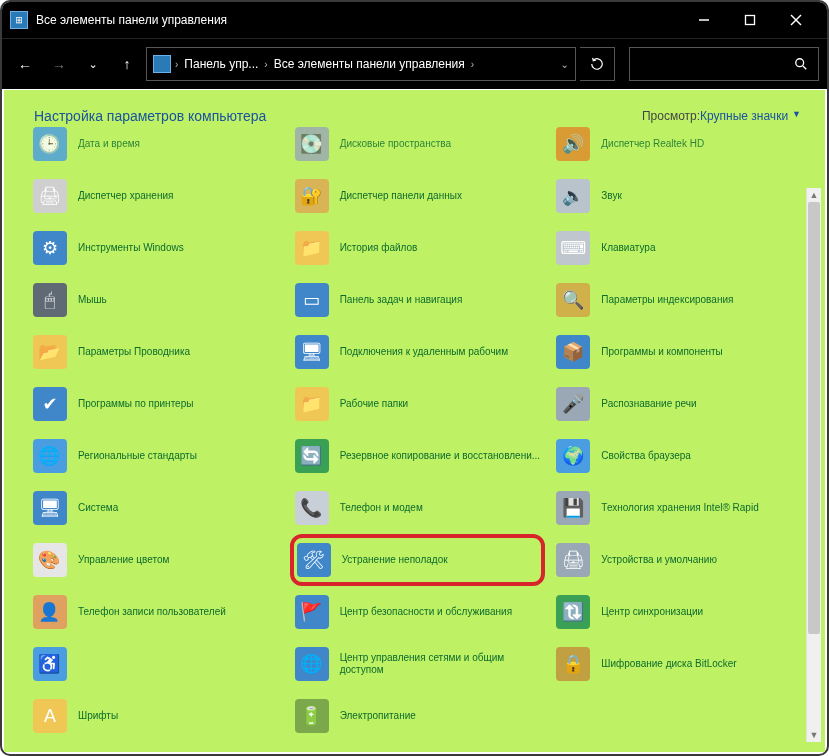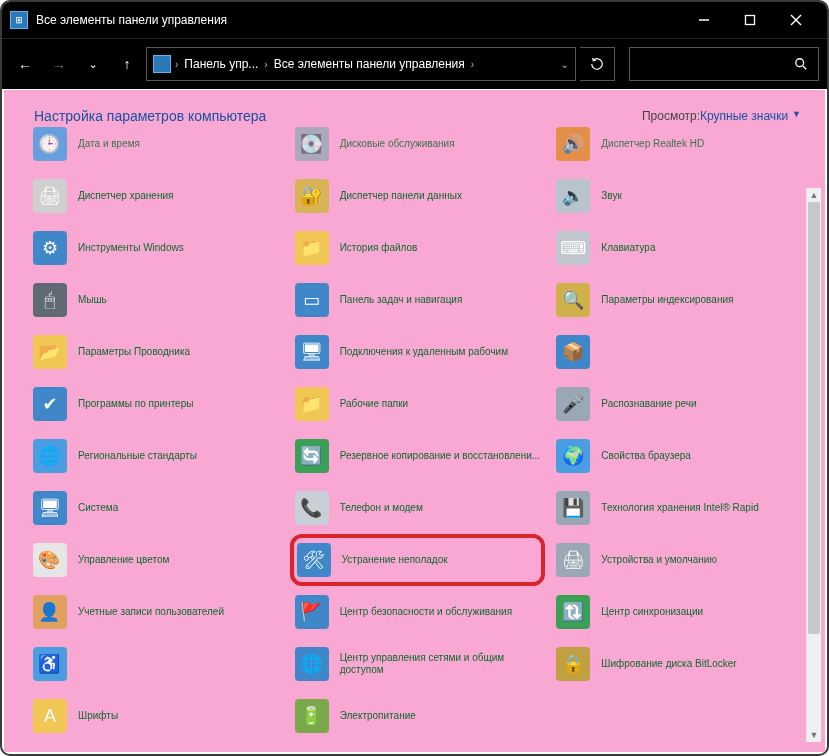--- a/index.html
+++ b/index.html
@@ -12,21 +12,21 @@
 .winbtn svg{stroke:#fff;fill:none}
 .navbar{height:50px;background:#000;display:flex;align-items:center;padding:0 8px;gap:4px;border-top:1px solid #222}
 .navbtn{width:30px;height:30px;color:#fff;display:flex;align-items:center;justify-content:center;font-size:14px;border-radius:4px}
 .navbtn.disabled{opacity:.45}
 .addr{flex:1;height:32px;border:1px solid #555;background:#000;display:flex;align-items:center;color:#fff;font-size:12px;padding:0 6px;gap:4px}
 .addr .cpicon{width:16px;height:16px;background:#2a7ab8;border:1px solid #6cb2e8;display:inline-block}
 .addr .crumb{padding:0 2px}
 .addr .sep{opacity:.7;font-size:10px}
 .refresh{width:34px;height:32px;border:1px solid #555;border-left:none;display:flex;align-items:center;justify-content:center;color:#fff}
 .search{width:168px;height:32px;border:1px solid #555;margin-left:10px;display:flex;align-items:center;justify-content:flex-end;color:#fff;padding:0 10px}
-.content{position:absolute;top:88px;left:2px;right:2px;bottom:2px;background:#f9a8d4;overflow:hidden}
+.content{position:absolute;top:88px;left:2px;right:2px;bottom:2px;background:#bef264;overflow:hidden}
 .header{display:flex;align-items:center;padding:18px 24px 10px 30px}
 .header h1{font-size:14px;font-weight:400;color:#1a53a0;margin:0}
 .header .spacer{flex:1}
 .viewlbl{color:#444;font-size:12px;}
 .viewsel{color:#1a53a0;font-size:12px;display:inline-flex;align-items:flex-start;gap:4px}
 .grid{display:grid;grid-template-columns:repeat(3,1fr);padding:0 18px 14px 24px;column-gap:6px}
 .item{display:flex;align-items:center;height:52px;padding:2px 4px;border-radius:2px;box-sizing:border-box}
 .item .ic{width:36px;height:36px;flex:0 0 36px;margin-right:10px;display:flex;align-items:center;justify-content:center}
 .item .lbl{color:#0d6b2d;font-size:10px;line-height:1.25}
 .item.highlight{border:4px solid #d8252c;border-radius:12px;padding:0 0 0 2px}
@@ -110,21 +110,21 @@
         <div class="item cut">
           <div class="ic">
             <div class="icbox" style="background: rgb(74, 157, 224);">🕒</div>
           </div>
           <div class="lbl">Дата и время</div>
         </div>
         <div class="item cut">
           <div class="ic">
             <div class="icbox" style="background: rgb(154, 168, 181);">💽</div>
           </div>
-          <div class="lbl">Дисковые обслуживания</div>
+          <div class="lbl">Дисковые пространства</div>
         </div>
         <div class="item cut">
           <div class="ic">
             <div class="icbox" style="background: rgb(224, 138, 42);">🔊</div>
           </div>
           <div class="lbl">Диспетчер Realtek HD</div>
         </div>
         <div class="item">
           <div class="ic">
             <div class="icbox" style="background: rgb(207, 207, 207);">🖨</div>
@@ -188,20 +188,21 @@
         <div class="item">
           <div class="ic">
             <div class="icbox" style="background: rgb(63, 135, 201);">🖥</div>
           </div>
           <div class="lbl">Подключения к удаленным рабочим</div>
         </div>
         <div class="item">
           <div class="ic">
             <div class="icbox" style="background: rgb(63, 135, 201);">📦</div>
           </div>
+          <div class="lbl">Программы и компоненты</div>
         </div>
         <div class="item">
           <div class="ic">
             <div class="icbox" style="background: rgb(63, 135, 201);">✔</div>
           </div>
           <div class="lbl">Программы по принтеры</div>
         </div>
         <div class="item">
           <div class="ic">
             <div class="icbox" style="background: rgb(240, 199, 85);">📁</div>
@@ -265,21 +266,21 @@
         <div class="item">
           <div class="ic">
             <div class="icbox" style="background: rgb(154, 168, 181);">🖨</div>
           </div>
           <div class="lbl">Устройства и умолчанию</div>
         </div>
         <div class="item">
           <div class="ic">
             <div class="icbox" style="background: rgb(224, 160, 96);">👤</div>
           </div>
-          <div class="lbl">Учетные записи пользователей</div>
+          <div class="lbl">Телефон записи пользователей</div>
         </div>
         <div class="item">
           <div class="ic">
             <div class="icbox" style="background: rgb(63, 135, 201);">🚩</div>
           </div>
           <div class="lbl">Центр безопасности и обслуживания</div>
         </div>
         <div class="item">
           <div class="ic">
             <div class="icbox" style="background: rgb(58, 160, 85);">🔃</div>

